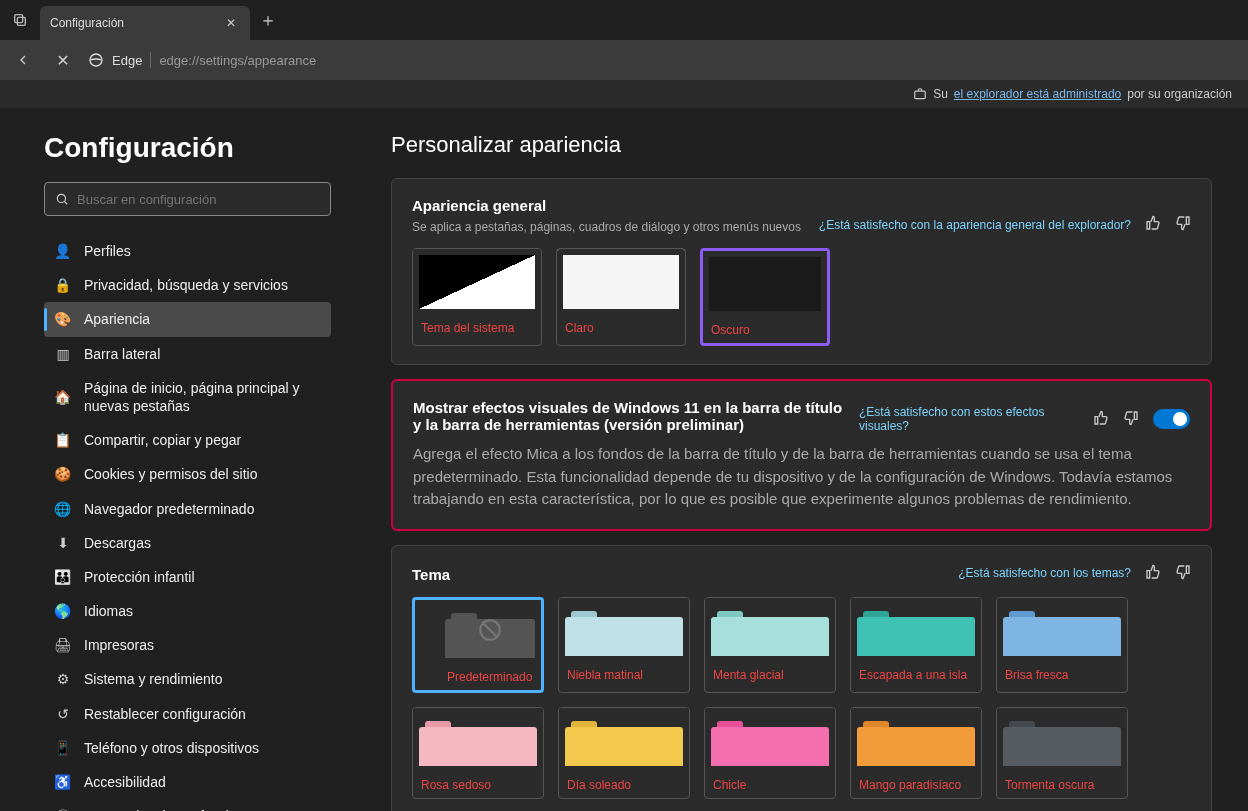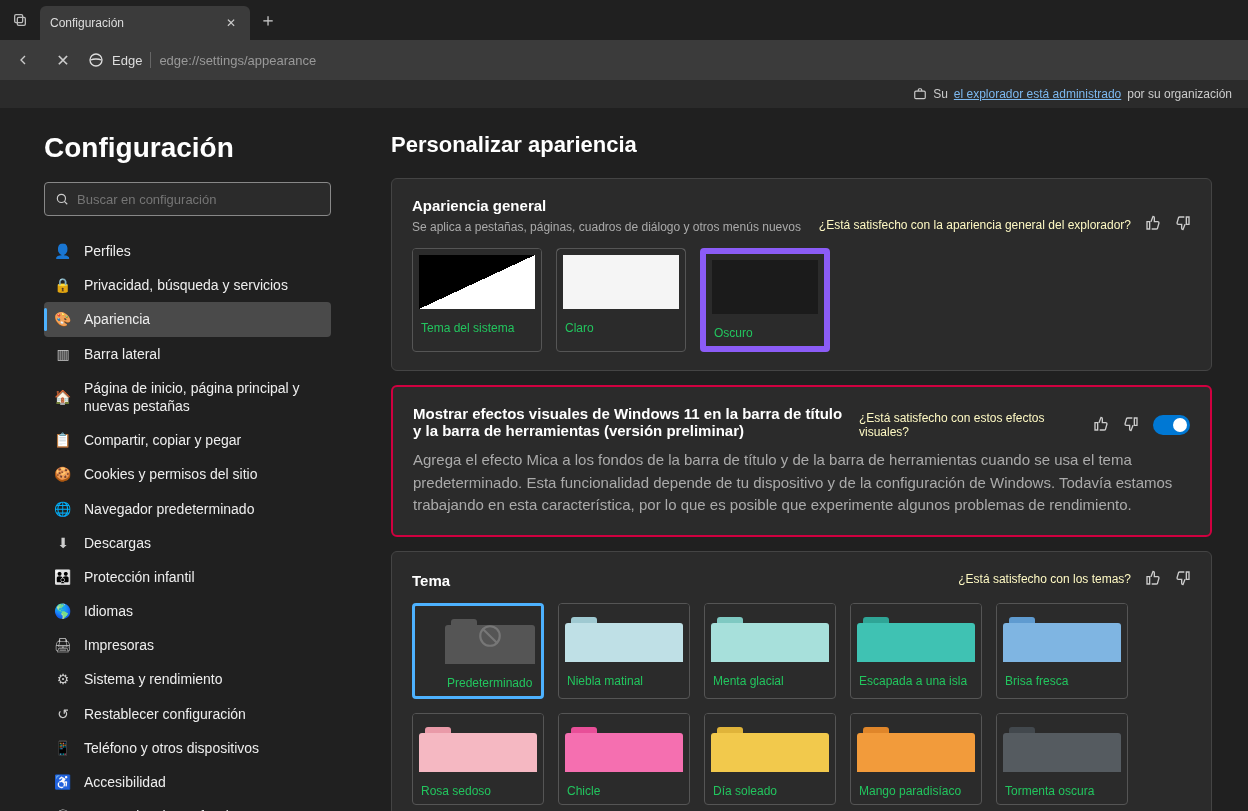--- a/index.html
+++ b/index.html
@@ -29,37 +29,37 @@
 .sidebar h1 { font-size:28px; font-weight:600; margin-bottom:18px; }
 .search { display:flex; align-items:center; border:1px solid #888; border-radius:4px; height:34px; padding:0 10px; margin-bottom:18px; background:#2b2b2b; }
 .search svg { color:#ccc; margin-right:8px; }
 .search input { background:transparent; border:0; outline:0; color:#ccc; font-size:13px; flex:1; }
 .nav-item { display:flex; align-items:center; gap:12px; padding:8px 10px; font-size:14px; color:#eee; border-radius:4px; cursor:pointer; line-height:1.3; }
 .nav-item .icon { width:18px; display:flex; justify-content:center; color:#ccc; flex-shrink:0; }
 .nav-item.active { background:#4a4a4a; position:relative; }
 .nav-item.active::before { content:""; position:absolute; left:0; top:6px; bottom:6px; width:3px; background:#4db2ff; border-radius:2px; }
 
 .main { flex:1; padding:24px 36px 0 36px; overflow-y:auto; }
-.main h2 { font-size:22px; font-weight:700; margin-bottom:20px; }
+.main h2 { font-size:22px; font-weight:400; margin-bottom:20px; }
 .panel { border:1px solid #444; border-radius:6px; padding:18px 20px; margin-bottom:14px; background:#2b2b2b; }
 .panel-hd { display:flex; align-items:flex-end; justify-content:space-between; gap:16px; }
 .panel-hd h3 { font-size:15px; font-weight:600; max-width:430px; }
-.panel-hd .feedback { display:flex; align-items:center; gap:14px; font-size:12px; color:#fef9c3; }
+.panel-hd .feedback { display:flex; align-items:center; gap:14px; font-size:12px; color:#7dd3fc; }
 .panel-sub { font-size:12px; color:#aaa; margin-top:6px; }
 .panel-desc { font-size:15px; color:#aaa; margin-top:10px; line-height:1.5; }
 
 .thumb { color:#ccc; cursor:pointer; }
 .toggle { width:40px; height:20px; background:#0078d4; border-radius:10px; position:relative; cursor:pointer; }
 .toggle::after { content:""; position:absolute; right:3px; top:3px; width:14px; height:14px; background:#fff; border-radius:50%; }
 
 .theme-row { display:flex; gap:14px; margin-top:14px; }
 .theme-card { width:130px; border:1px solid #555; border-radius:4px; overflow:hidden; cursor:pointer; }
-.theme-card.selected { border:6px solid #8b5cf6; }
+.theme-card.selected { border:3px solid #8b5cf6; }
 .theme-swatch { height:66px; background:#efefef; position:relative; border:6px solid #2b2b2b; }
-.theme-label { padding:6px 8px; font-size:12px; color:#22c55e; }
+.theme-label { padding:6px 8px; font-size:12px; color:#ef4444; }
 
 .highlight { border:2px solid #d00040; }
 
 .swatch-system { background:linear-gradient(to bottom right,#000 0%,#000 50%,#fff 50%,#fff 100%); }
 .swatch-light { background:#f5f5f5; }
 .swatch-dark { background:#1b1b1b; }
 
 .folder { height:64px; border:6px solid #2b2b2b; position:relative; display:flex; align-items:flex-end; }
 .folder-body { width:100%; height:74%; border-radius:3px 3px 0 0; position:relative; }
 .folder-tab { position:absolute; left:6px; top:7px; width:26px; height:10px; border-radius:3px 3px 0 0; }
@@ -308,34 +308,34 @@
       <div class="theme5-row" id="theme-row2">
           <div class="theme5-card">
             <div class="folder">
               <div class="folder-tab" style="background:#e99aa8"></div>
               <div class="folder-body" style="background:#f5b8c2"></div>
             </div>
             <div class="theme-label">Rosa sedoso</div>
           </div>
           <div class="theme5-card">
             <div class="folder">
+              <div class="folder-tab" style="background:#e0b43a"></div>
+              <div class="folder-body" style="background:#f2c94c"></div>
+            </div>
+            <div class="theme-label">Día soleado</div>
+          </div>
+          <div class="theme5-card">
+            <div class="folder">
               <div class="folder-tab" style="background:#e84f98"></div>
               <div class="folder-body" style="background:#f56fb0"></div>
             </div>
             <div class="theme-label">Chicle</div>
           </div>
           <div class="theme5-card">
             <div class="folder">
-              <div class="folder-tab" style="background:#e0b43a"></div>
-              <div class="folder-body" style="background:#f2c94c"></div>
-            </div>
-            <div class="theme-label">Día soleado</div>
-          </div>
-          <div class="theme5-card">
-            <div class="folder">
               <div class="folder-tab" style="background:#e0862a"></div>
               <div class="folder-body" style="background:#f29b3b"></div>
             </div>
             <div class="theme-label">Mango paradisíaco</div>
           </div>
           <div class="theme5-card">
             <div class="folder">
               <div class="folder-tab" style="background:#42484d"></div>
               <div class="folder-body" style="background:#555b60"></div>
             </div>

